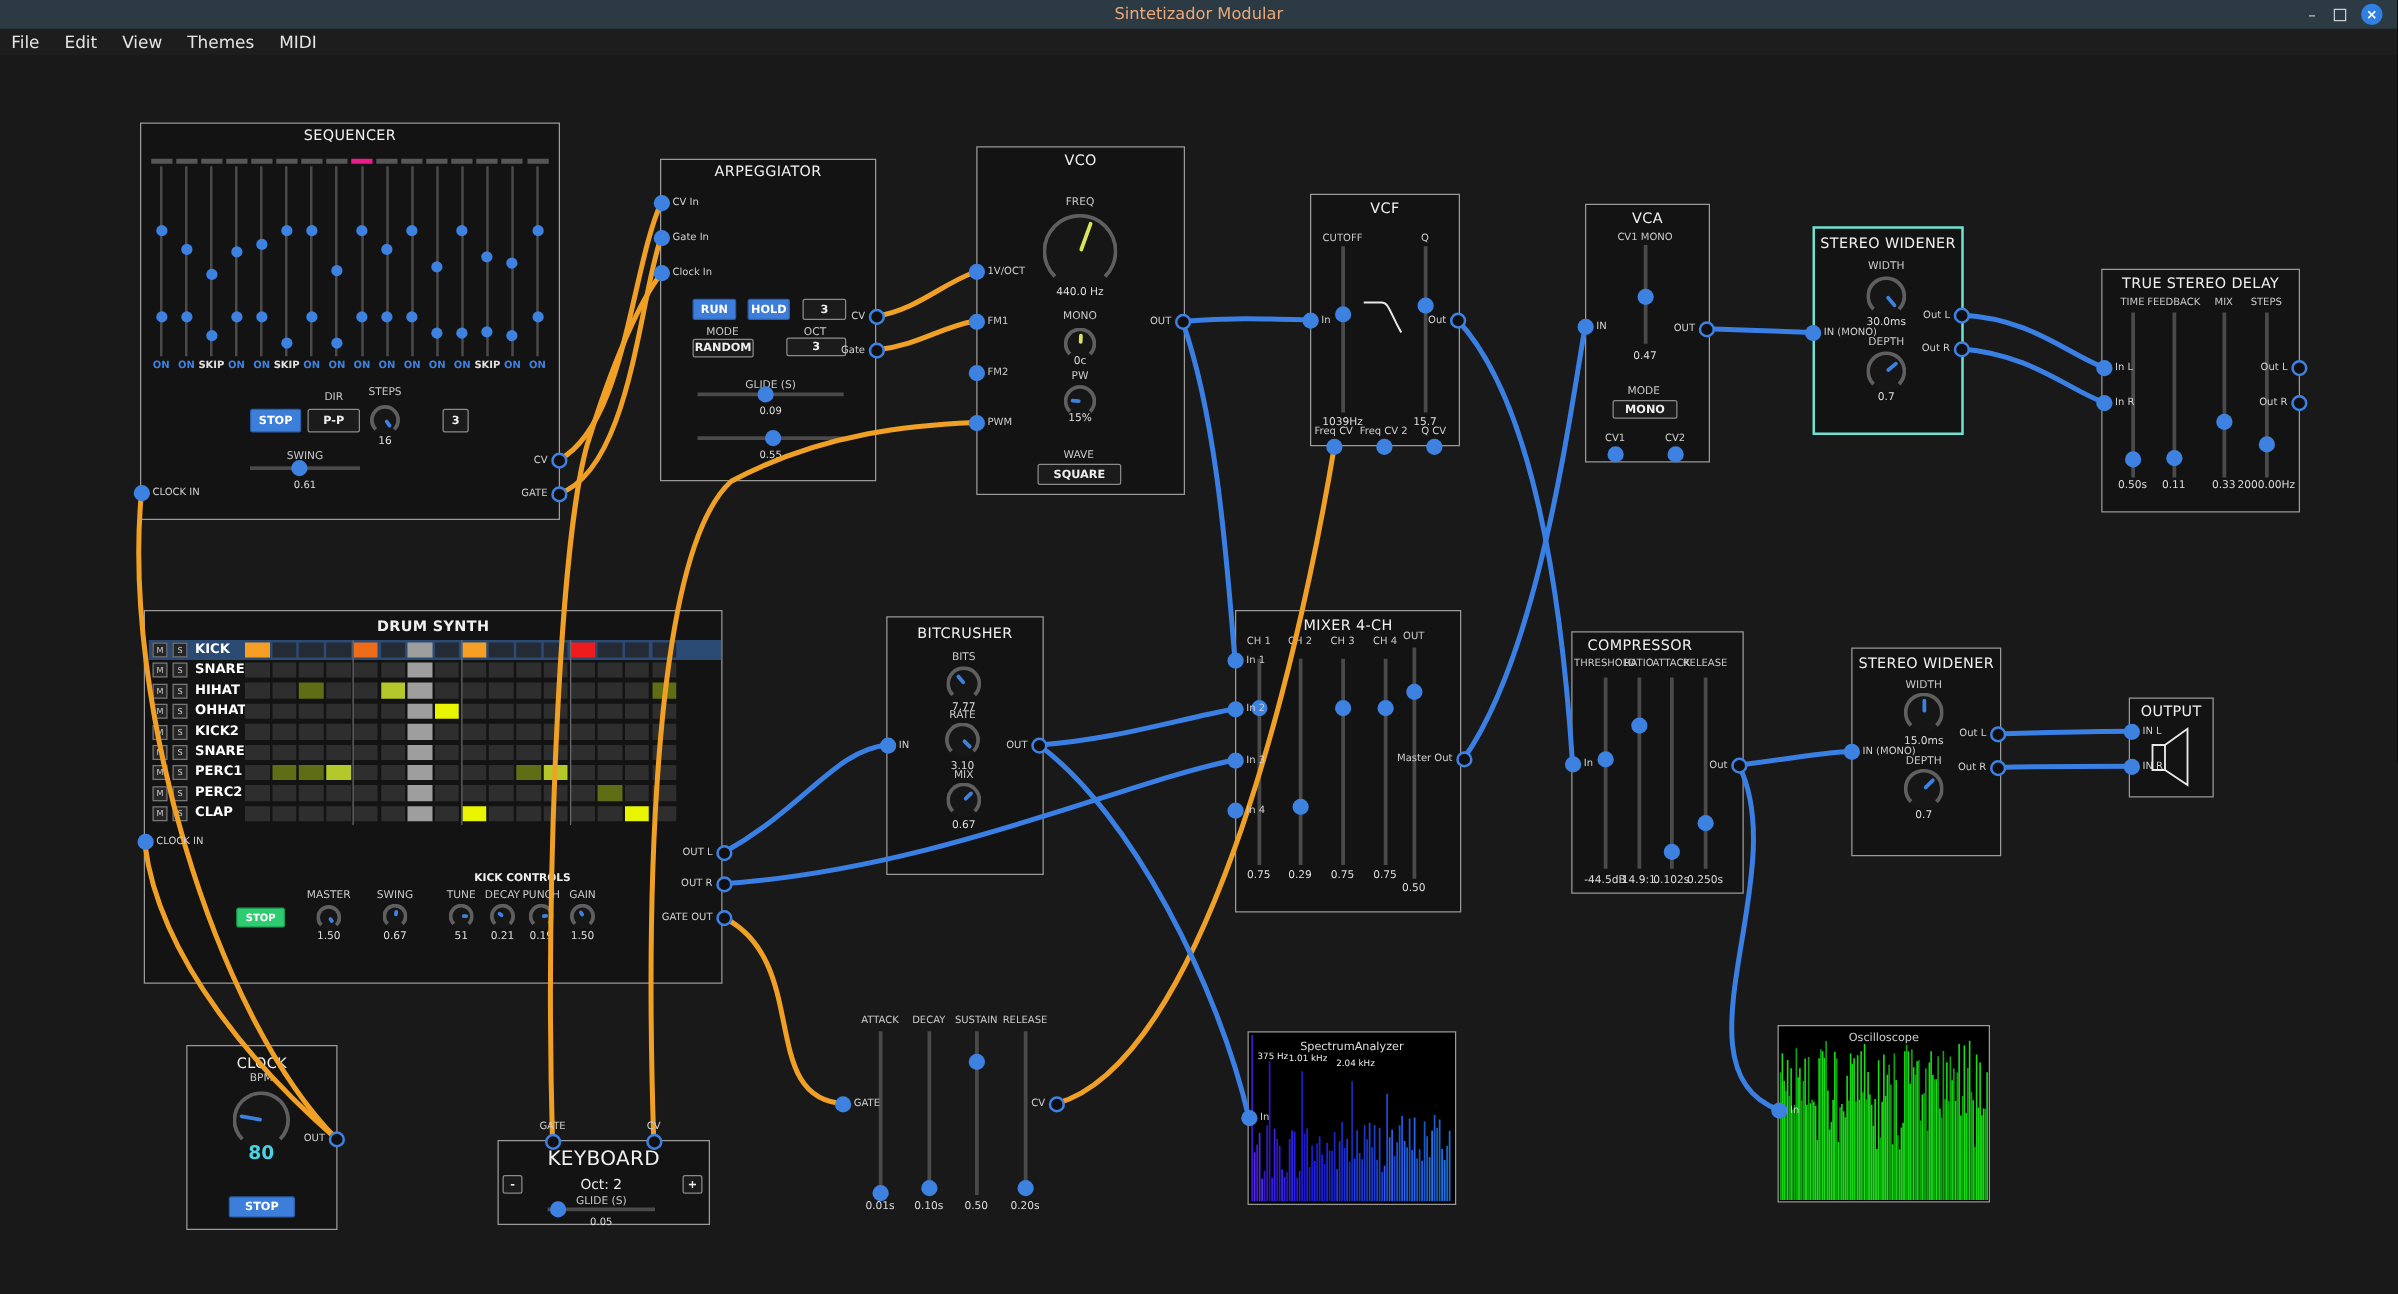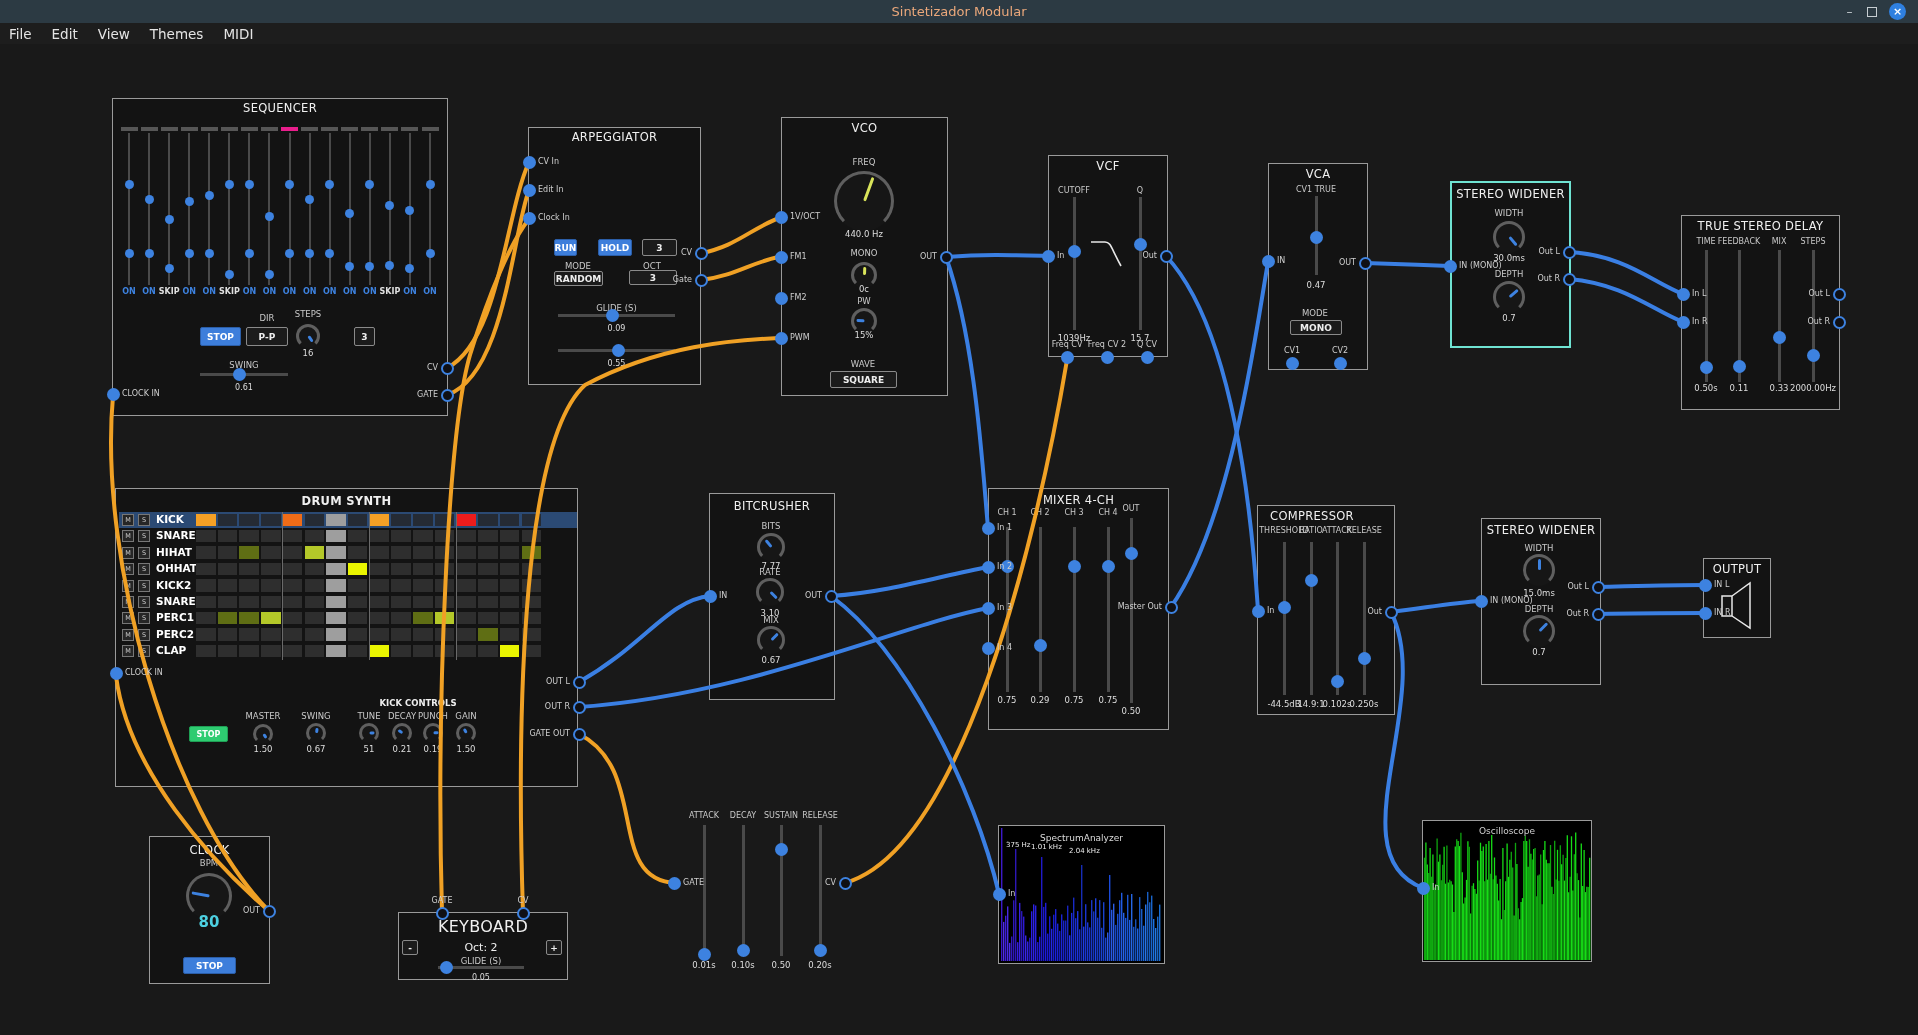--- a/index.html
+++ b/index.html
@@ -111,21 +111,21 @@
   <div class="ptitle" style="left:149px;top:843px;width:121px;" data-name="clock-title">CLOCK</div>
   <div class="ptitle" style="left:398px;top:917px;width:170px;font-size:16px;" data-name="keyboard-title">KEYBOARD</div>
   <div class="scopetitle" style="left:998px;top:833px;width:167px;" data-name="spectrum-title">SpectrumAnalyzer</div>
   <div class="scopetitle" style="left:1422px;top:826px;width:170px;color:#cfcfcf;" data-name="oscilloscope-title">Oscilloscope</div>
 
   <div class="btn-blue" style="left:200px;top:327px;width:41px;height:19px;" data-name="sequencer-stop-button">STOP</div>
   <div class="lbl" style="left:237px;top:313px;width:60px;" data-name="sequencer-dir-label">DIR</div>
   <div class="btn-dark" style="left:246px;top:327px;width:42px;height:19px;" data-name="sequencer-dir-button">P-P</div>
   <div class="btn-dark" style="left:354px;top:327px;width:21px;height:19px;" data-name="sequencer-div-box">3</div>
 
-  <div class="btn-blue" style="left:554px;top:239px;width:23px;height:17px;" data-name="arp-run-button">RUN</div>
+  <div class="btn-blue" style="left:554px;top:239px;width:35px;height:17px;" data-name="arp-run-button">RUN</div>
   <div class="btn-blue" style="left:598px;top:239px;width:34px;height:17px;" data-name="arp-hold-button">HOLD</div>
   <div class="btn-dark" style="left:642px;top:239px;width:35px;height:17px;" data-name="arp-hold-count-box">3</div>
   <div class="lbl" style="left:548px;top:261px;width:60px;" data-name="arp-mode-label">MODE</div>
   <div class="btn-dark" style="left:554px;top:271px;width:49px;height:15px;" data-name="arp-mode-button">RANDOM</div>
   <div class="lbl" style="left:622px;top:261px;width:60px;" data-name="arp-oct-label">OCT</div>
   <div class="btn-dark" style="left:629px;top:270px;width:48px;height:15px;" data-name="arp-oct-box">3</div>
 
   <div class="lbl" style="left:823px;top:359px;width:80px;" data-name="vco-wave-label">WAVE</div>
   <div class="btn-dark" style="left:830px;top:371px;width:67px;height:17px;" data-name="vco-wave-button">SQUARE</div>
 
@@ -359,21 +359,21 @@
   <div id="dyn">
       <div class="port-in" data-name="port-seq-clock-in" style="left: 106.5px; top: 387.5px;"></div>
       <div class="plabel" data-name="port-seq-clock-in-label" style="top: 389px; left: 122px;">CLOCK IN</div>
       <div class="port-out" data-name="port-seq-cv" style="left: 440.5px; top: 361.5px;"></div>
       <div class="plabel" data-name="port-seq-cv-label" style="top: 363px; right: 1480px;">CV</div>
       <div class="port-out" data-name="port-seq-gate" style="left: 440.5px; top: 388.5px;"></div>
       <div class="plabel" data-name="port-seq-gate-label" style="top: 390px; right: 1480px;">GATE</div>
       <div class="port-in" data-name="port-arp-cv-in" style="left: 522.5px; top: 155.5px;"></div>
       <div class="plabel" data-name="port-arp-cv-in-label" style="top: 157px; left: 538px;">CV In</div>
       <div class="port-in" data-name="port-arp-gate-in" style="left: 522.5px; top: 183.5px;"></div>
-      <div class="plabel" data-name="port-arp-gate-in-label" style="top: 185px; left: 538px;">Edit In</div>
+      <div class="plabel" data-name="port-arp-gate-in-label" style="top: 185px; left: 538px;">Gate In</div>
       <div class="port-in" data-name="port-arp-clock-in" style="left: 522.5px; top: 211.5px;"></div>
       <div class="plabel" data-name="port-arp-clock-in-label" style="top: 213px; left: 538px;">Clock In</div>
       <div class="port-out" data-name="port-arp-cv-out" style="left: 694.5px; top: 246.5px;"></div>
       <div class="plabel" data-name="port-arp-cv-out-label" style="top: 248px; right: 1226px;">CV</div>
       <div class="port-out" data-name="port-arp-gate-out" style="left: 694.5px; top: 273.5px;"></div>
       <div class="plabel" data-name="port-arp-gate-out-label" style="top: 275px; right: 1226px;">Gate</div>
       <div class="port-in" data-name="port-vco-1voct" style="left: 774.5px; top: 210.5px;"></div>
       <div class="plabel" data-name="port-vco-1voct-label" style="top: 212px; left: 790px;">1V/OCT</div>
       <div class="port-in" data-name="port-vco-fm1" style="left: 774.5px; top: 250.5px;"></div>
       <div class="plabel" data-name="port-vco-fm1-label" style="top: 252px; left: 790px;">FM1</div>
@@ -558,21 +558,21 @@
       <div class="vtrack" data-name="slider-vcf-cutoff-track" style="left: 1072.5px; top: 197px; height: 133px;"></div>
       <div class="shandle" data-name="slider-vcf-cutoff-handle" style="left: 1067.5px; top: 245.03px;"></div>
       <div class="lbl" data-name="slider-vcf-cutoff-label" style="left: 1029px; top: 186px; width: 90px; font-size: 8px;">CUTOFF</div>
       <div class="val" data-name="slider-vcf-cutoff-value" style="left: 1029px; top: 333px; width: 90px;">1039Hz</div>
       <div class="vtrack" data-name="slider-vcf-q-track" style="left: 1138.5px; top: 197px; height: 133px;"></div>
       <div class="shandle" data-name="slider-vcf-q-handle" style="left: 1133.5px; top: 238.38px;"></div>
       <div class="lbl" data-name="slider-vcf-q-label" style="left: 1095px; top: 186px; width: 90px; font-size: 8px;">Q</div>
       <div class="val" data-name="slider-vcf-q-value" style="left: 1095px; top: 333px; width: 90px;">15.7</div>
       <div class="vtrack" data-name="slider-vca-level-track" style="left: 1314.5px; top: 196px; height: 79px;"></div>
       <div class="shandle" data-name="slider-vca-level-handle" style="left: 1309.5px; top: 231.37px;"></div>
-      <div class="lbl" data-name="slider-vca-level-label" style="left: 1271px; top: 185px; width: 90px; font-size: 8px;">CV1 TRUE</div>
+      <div class="lbl" data-name="slider-vca-level-label" style="left: 1271px; top: 185px; width: 90px; font-size: 8px;">CV1 MONO</div>
       <div class="val" data-name="slider-vca-level-value" style="left: 1271px; top: 280px; width: 90px;">0.47</div>
       <div class="vtrack" data-name="slider-delay-time-track" style="left: 1704.5px; top: 250px; height: 132px;"></div>
       <div class="shandle" data-name="slider-delay-time-handle" style="left: 1699.5px; top: 360.98px;"></div>
       <div class="lbl" data-name="slider-delay-time-label" style="left: 1661px; top: 237px; width: 90px; font-size: 8px;">TIME</div>
       <div class="val" data-name="slider-delay-time-value" style="left: 1661px; top: 383px; width: 90px;">0.50s</div>
       <div class="vtrack" data-name="slider-delay-feedback-track" style="left: 1737.5px; top: 250px; height: 132px;"></div>
       <div class="shandle" data-name="slider-delay-feedback-handle" style="left: 1732.5px; top: 359.66px;"></div>
       <div class="lbl" data-name="slider-delay-feedback-label" style="left: 1694px; top: 237px; width: 90px; font-size: 8px;">FEEDBACK</div>
       <div class="val" data-name="slider-delay-feedback-value" style="left: 1694px; top: 383px; width: 90px;">0.11</div>
       <div class="vtrack" data-name="slider-delay-mix-track" style="left: 1777.5px; top: 250px; height: 132px;"></div>

